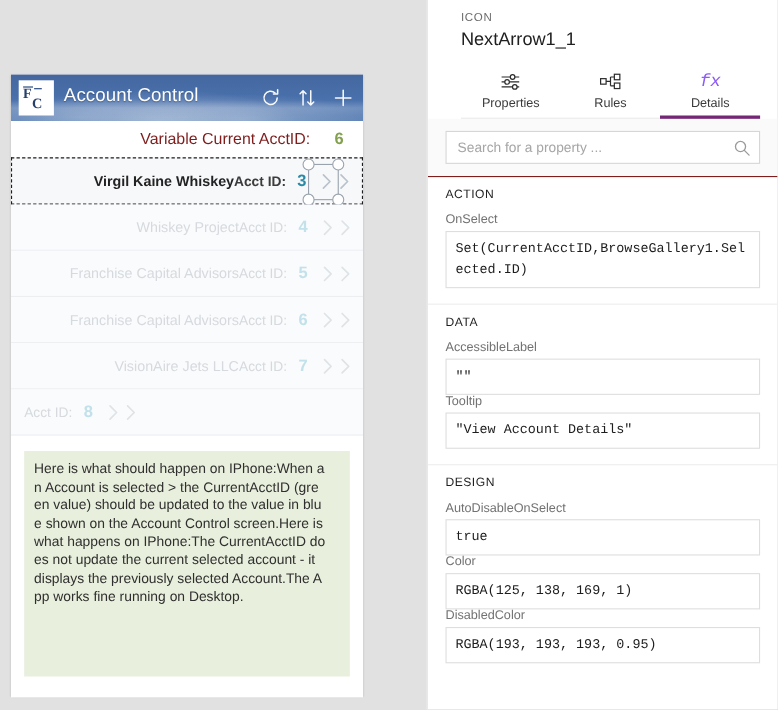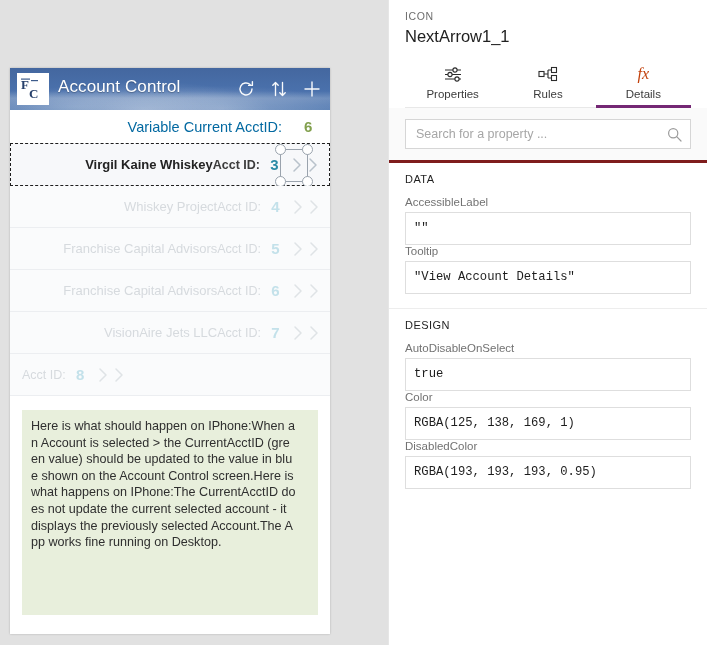--- a/index.html
+++ b/index.html
@@ -60,21 +60,21 @@
 
   
   .var-row {
     height: 33px;
     display: flex; align-items: center; justify-content: flex-end;
     padding-right: 14px;
     background: #ffffff;
     font-size: 14.5px;
     color: #4a4a4a;
   }
-  .var-row .var-label { color: #0369a1; }
+  .var-row .var-label { color: #7f1d1d; }
   .var-row .var-value {
     color: #82a04e;
     font-size: 15px;
     font-weight: 600;
     margin-left: 22px;
     min-width: 12px;
     text-align: left;
   }
 
   
@@ -156,21 +156,21 @@
   }
 
   
   #right-panel {
     position: absolute; left: 388px; top: 0;
     width: 319px; height: 645px;
     background: #ffffff;
     border-left: 1px solid #e6e6e6;
     overflow: hidden;
   }
-  .rp-head { padding: 10px 16px 0 16px; }
+  .rp-head { padding: 10px 16px 0 16px; margin-left: 14px; }
   .rp-kind {
     font-size: 10.5px;
     letter-spacing: .6px;
     color: #6d6d6d;
   }
   .rp-name {
     margin-top: 5px;
     font-size: 16.5px;
     color: #212121;
   }
@@ -193,30 +193,30 @@
     font-size: 11.5px;
     color: #3b3b3b;
   }
   .rp-tab.active::after {
     content: "";
     position: absolute; left: 0; right: 0; bottom: -1px;
     height: 3px;
     background: #742774;
   }
   .rp-tab .fx {
-    font-family: Liberation Serif, serif;
+    font-family: Liberation Mono, monospace;
     font-style: italic;
     font-size: 16px;
-    color: #c2410c;
+    color: #8b5cf6;
   }
 
   .rp-search-wrap {
     padding: 11px 16px 11px 16px;
     background: #fafafa;
-    border-bottom: 3px solid #7f1d1d;
+    border-bottom: 1px solid #7f1d1d;
   }
   .rp-search {
     position: relative;
     height: 30px;
     background: #ffffff;
     border: 1px solid #d6d6d6;
   }
   .rp-search input {
     width: 100%; height: 100%;
     border: 0; outline: 0;
@@ -466,20 +466,27 @@
           <svg width="15" height="15" viewBox="0 0 15 15">
             <circle cx="6.2" cy="6.2" r="4.6" fill="none" stroke="#9b9b9b" stroke-width="1.2"></circle>
             <path d="M9.7 9.7 L14 14" stroke="#9b9b9b" stroke-width="1.2" stroke-linecap="round"></path>
           </svg>
         </span>
       </div>
     </div>
 
     <div class="rp-body">
 
+      <div class="rp-section">
+        <div class="sec-title">ACTION</div>
+        <div class="prop">
+          <div class="prop-label">OnSelect</div>
+          <div class="prop-field">Set(CurrentAcctID,BrowseGallery1.Selected.ID)</div>
+        </div>
+      </div>
 
       <div class="rp-section">
         <div class="sec-title">DATA</div>
         <div class="prop">
           <div class="prop-label">AccessibleLabel</div>
           <div class="prop-field">""</div>
         </div>
         <div class="prop">
           <div class="prop-label">Tooltip</div>
           <div class="prop-field">"View Account Details"</div>

